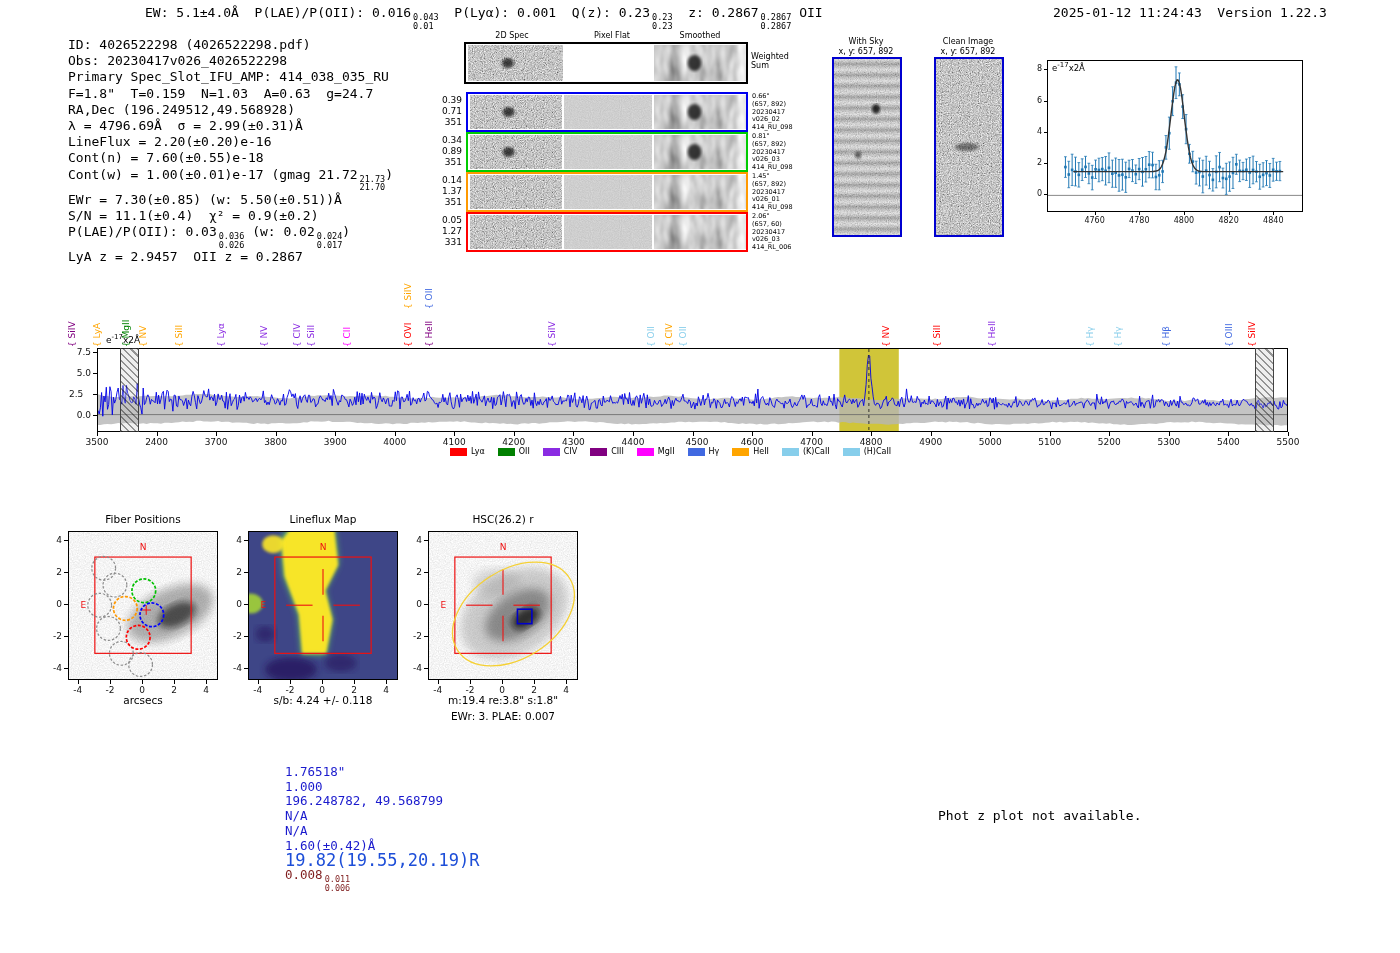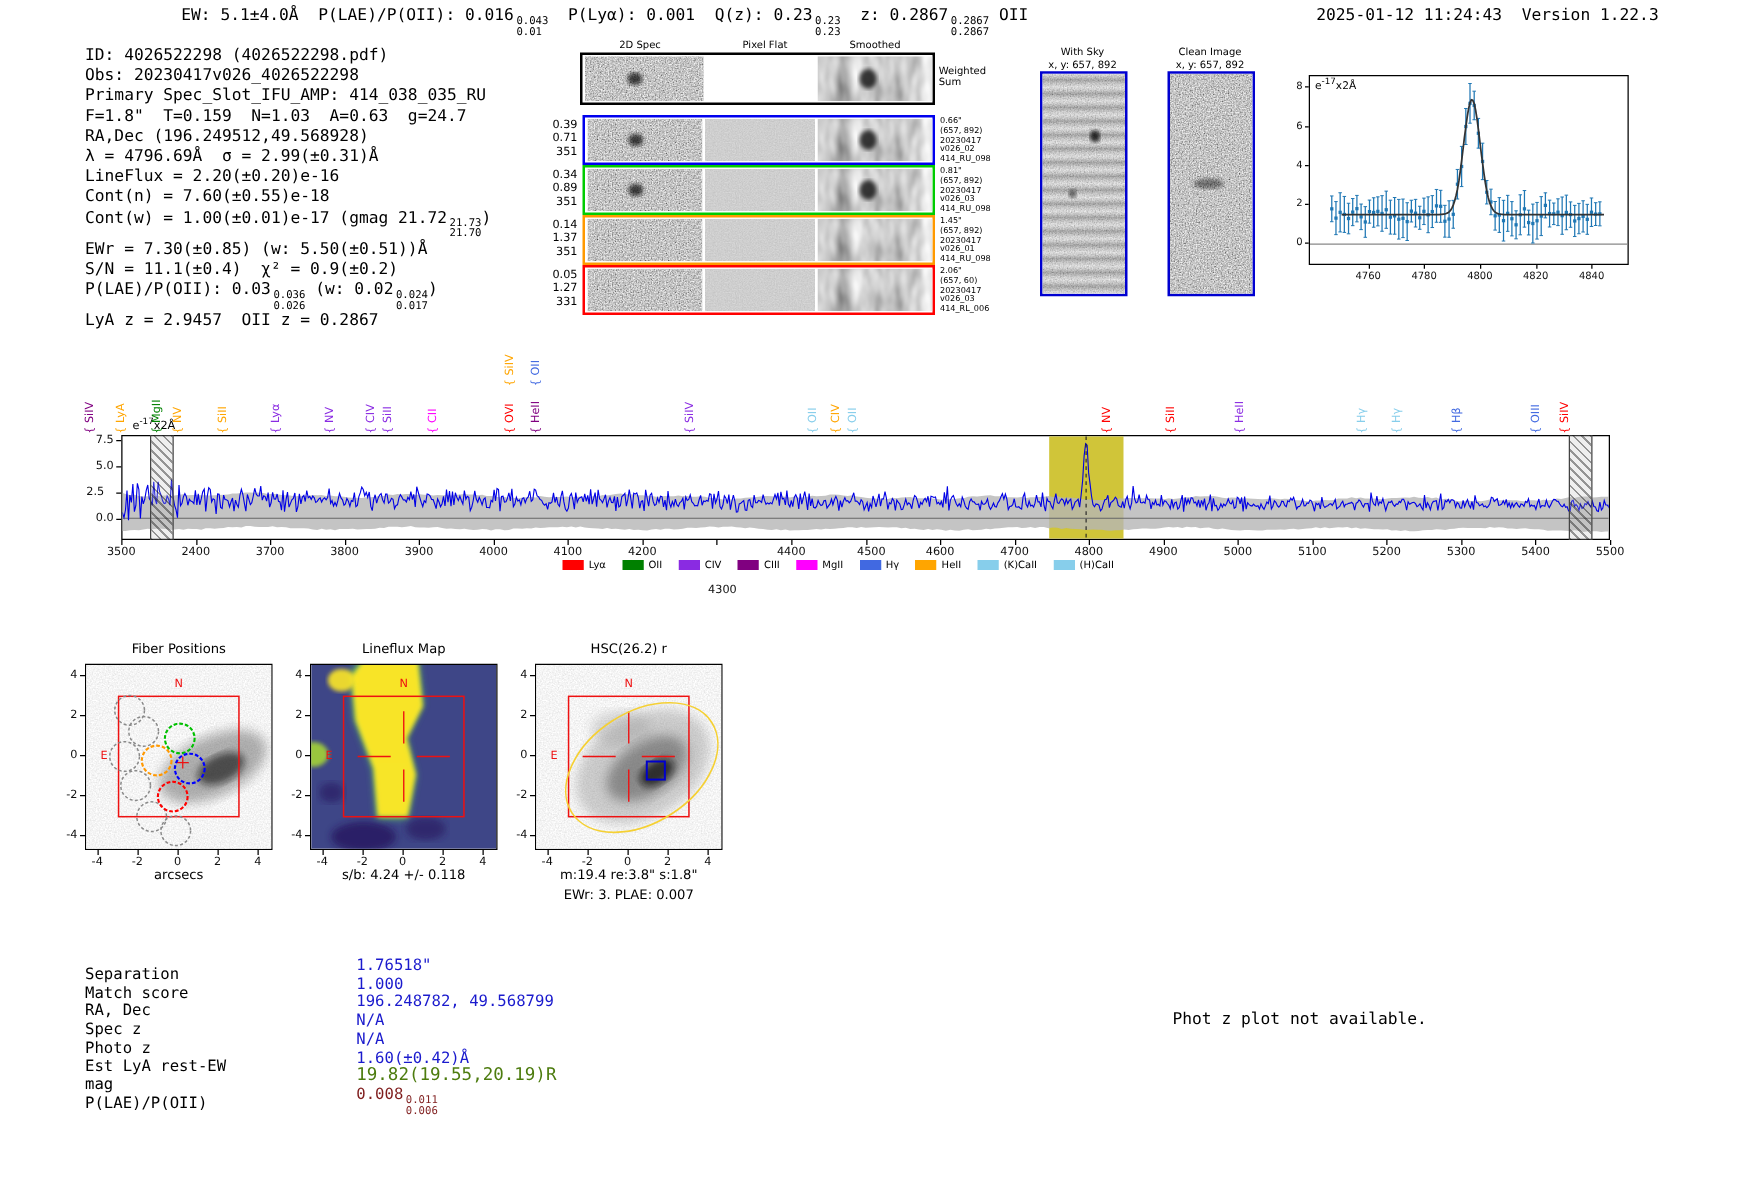--- a/index.html
+++ b/index.html
@@ -632,21 +632,21 @@
       <div class="ticklab" style="left: 259.6px; top: 437px; width: 32px; text-align: center; font-size: 9px;">3800</div>
       <div class="tickmark" style="left: 335.2px; top: 432px; width: 1px; height: 4px;"></div>
       <div class="ticklab" style="left: 319.2px; top: 437px; width: 32px; text-align: center; font-size: 9px;">3900</div>
       <div class="tickmark" style="left: 394.8px; top: 432px; width: 1px; height: 4px;"></div>
       <div class="ticklab" style="left: 378.8px; top: 437px; width: 32px; text-align: center; font-size: 9px;">4000</div>
       <div class="tickmark" style="left: 454.3px; top: 432px; width: 1px; height: 4px;"></div>
       <div class="ticklab" style="left: 438.3px; top: 437px; width: 32px; text-align: center; font-size: 9px;">4100</div>
       <div class="tickmark" style="left: 513.8px; top: 432px; width: 1px; height: 4px;"></div>
       <div class="ticklab" style="left: 497.8px; top: 437px; width: 32px; text-align: center; font-size: 9px;">4200</div>
       <div class="tickmark" style="left: 573.4px; top: 432px; width: 1px; height: 4px;"></div>
-      <div class="ticklab" style="left: 557.4px; top: 437px; width: 32px; text-align: right; font-size: 9px; margin-top: 30px;">4300</div>
+      <div class="ticklab" style="left: 557.4px; top: 437px; width: 32px; text-align: center; font-size: 9px;">4300</div>
       <div class="tickmark" style="left: 633px; top: 432px; width: 1px; height: 4px;"></div>
       <div class="ticklab" style="left: 617px; top: 437px; width: 32px; text-align: center; font-size: 9px;">4400</div>
       <div class="tickmark" style="left: 692.5px; top: 432px; width: 1px; height: 4px;"></div>
       <div class="ticklab" style="left: 676.5px; top: 437px; width: 32px; text-align: right; font-size: 9px;">4500</div>
       <div class="tickmark" style="left: 752.1px; top: 432px; width: 1px; height: 4px;"></div>
       <div class="ticklab" style="left: 736.1px; top: 437px; width: 32px; text-align: center; font-size: 9px;">4600</div>
       <div class="tickmark" style="left: 811.6px; top: 432px; width: 1px; height: 4px;"></div>
       <div class="ticklab" style="left: 795.6px; top: 437px; width: 32px; text-align: center; font-size: 9px;">4700</div>
       <div class="tickmark" style="left: 871.1px; top: 432px; width: 1px; height: 4px;"></div>
       <div class="ticklab" style="left: 855.1px; top: 437px; width: 32px; text-align: center; font-size: 9px;">4800</div>
@@ -837,36 +837,26 @@
       <div class="tickmark" style="left: 534.1px; top: 680px; width: 1px; height: 4px;"></div>
       <div class="ticklab" style="left: 522.1px; top: 685px; width: 24px; text-align: center; font-size: 9px;">2</div>
       <div class="tickmark" style="left: 424px; top: 572.1px; width: 4px; height: 1px;"></div>
       <div class="ticklab" style="left: 406px; top: 567.1px; width: 16px; text-align: right; font-size: 9px;">2</div>
       <div class="tickmark" style="left: 566.2px; top: 680px; width: 1px; height: 4px;"></div>
       <div class="ticklab" style="left: 554.2px; top: 685px; width: 24px; text-align: center; font-size: 9px;">4</div>
       <div class="tickmark" style="left: 424px; top: 540px; width: 4px; height: 1px;"></div>
       <div class="ticklab" style="left: 406px; top: 535px; width: 16px; text-align: right; font-size: 9px;">4</div>
     </div>
 
-  <div id="table-labels" class="abs" style="left:68px;top:772px;">
-      <div class="infoline" style="font-size: 12.5px; line-height: 14.7px;">Separation</div>
-      <div class="infoline" style="font-size: 12.5px; line-height: 14.7px;">Match score</div>
-      <div class="infoline" style="font-size: 12.5px; line-height: 14.7px;">RA, Dec</div>
-      <div class="infoline" style="font-size: 12.5px; line-height: 14.7px;">Spec z</div>
-      <div class="infoline" style="font-size: 12.5px; line-height: 14.7px;">Photo z</div>
-      <div class="infoline" style="font-size: 12.5px; line-height: 14.7px;">Est LyA rest-EW</div>
-      <div class="infoline" style="font-size: 12.5px; line-height: 14.7px;">mag</div>
-      <div class="infoline" style="font-size: 12.5px; line-height: 14.7px;">P(LAE)/P(OII)</div>
-    </div>
   <div id="table-values" class="abs" style="left:285px;top:765px;">
       <div class="infoline" style="font-size: 12.5px; line-height: 14.7px; color: rgb(26, 26, 205);"><span>1.76518"</span></div>
       <div class="infoline" style="font-size: 12.5px; line-height: 14.7px; color: rgb(26, 26, 205);"><span>1.000</span></div>
       <div class="infoline" style="font-size: 12.5px; line-height: 14.7px; color: rgb(26, 26, 205);"><span>196.248782, 49.568799</span></div>
       <div class="infoline" style="font-size: 12.5px; line-height: 14.7px; color: rgb(26, 26, 205);"><span>N/A</span></div>
       <div class="infoline" style="font-size: 12.5px; line-height: 14.7px; color: rgb(26, 26, 205);"><span>N/A</span></div>
       <div class="infoline" style="font-size: 12.5px; line-height: 14.7px; color: rgb(26, 26, 205);"><span>1.60(±0.42)Å</span></div>
-      <div class="infoline" style="font-size: 14px; line-height: 14.7px; color: #4d7c0f;"><span>19.82(19.55,20.19)R</span></div>
+      <div class="infoline" style="font-size: 17px; line-height: 14.7px; color: #1d4ed8;"><span>19.82(19.55,20.19)R</span></div>
       <div class="infoline" style="font-size: 12.5px; line-height: 14.7px; color: #7f1d1d;"><span>0.008</span><span class="stk"><span>0.011</span><span>0.006</span></span></div>
     </div>
 
   <div class="abs hdr" style="left:938px;top:808px;">Phot z plot not available.</div>
 
 </div>
 
 </body></html>

